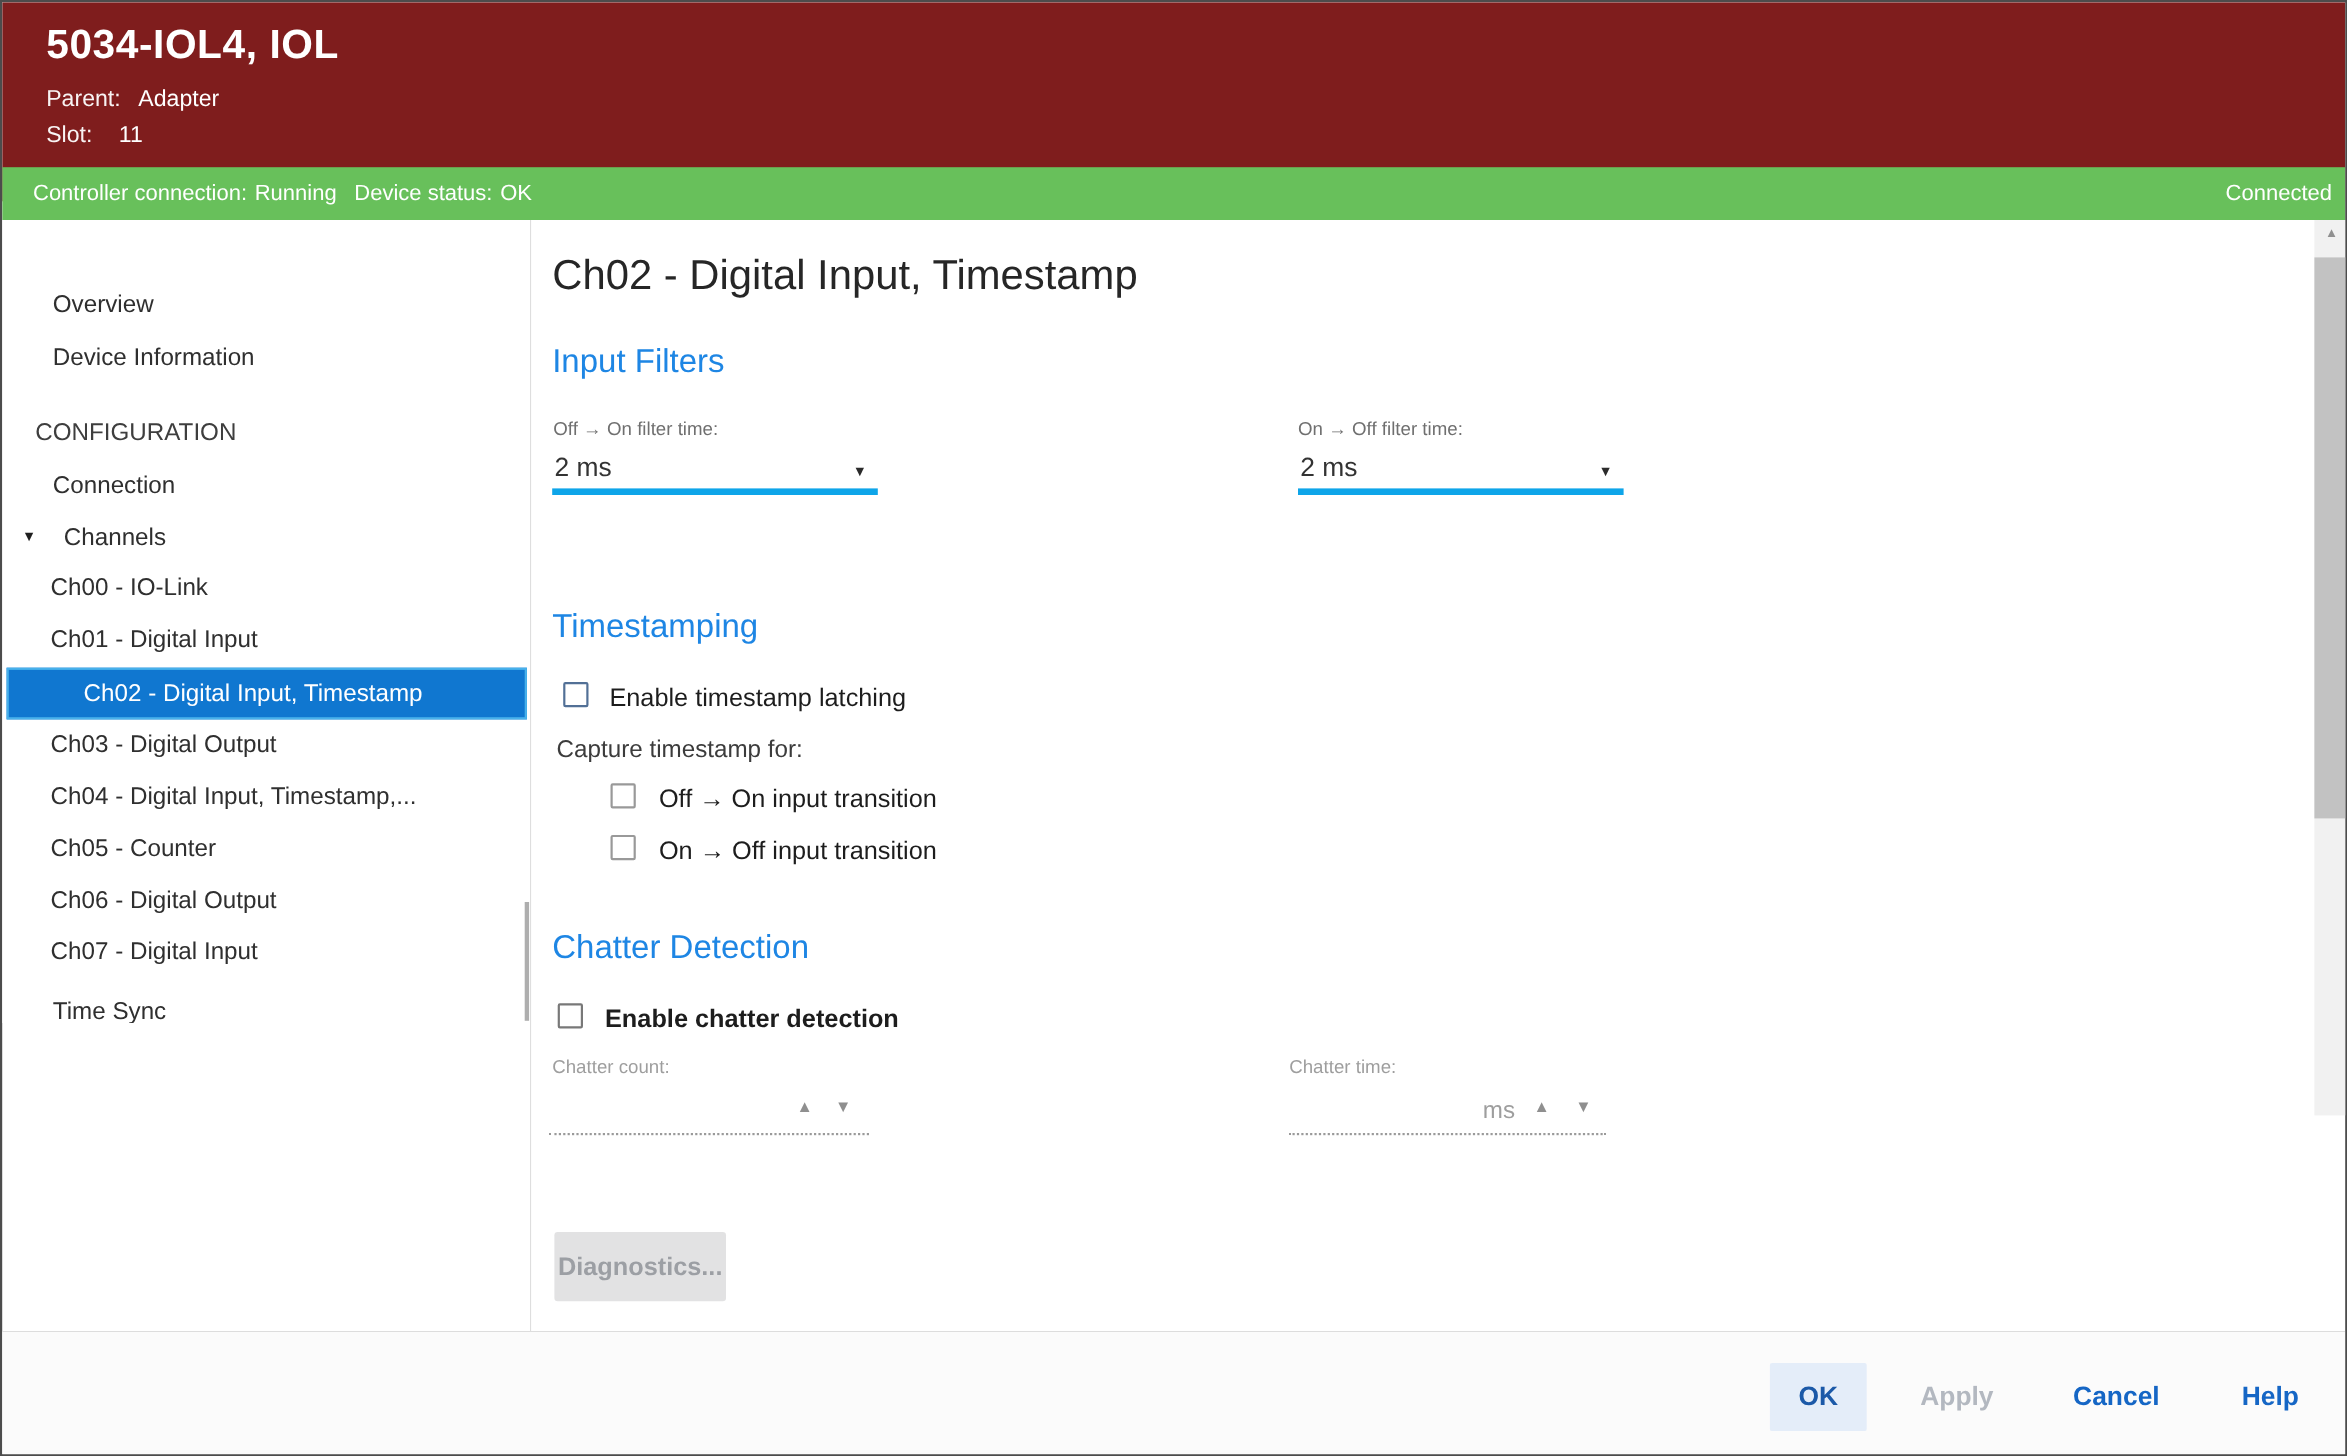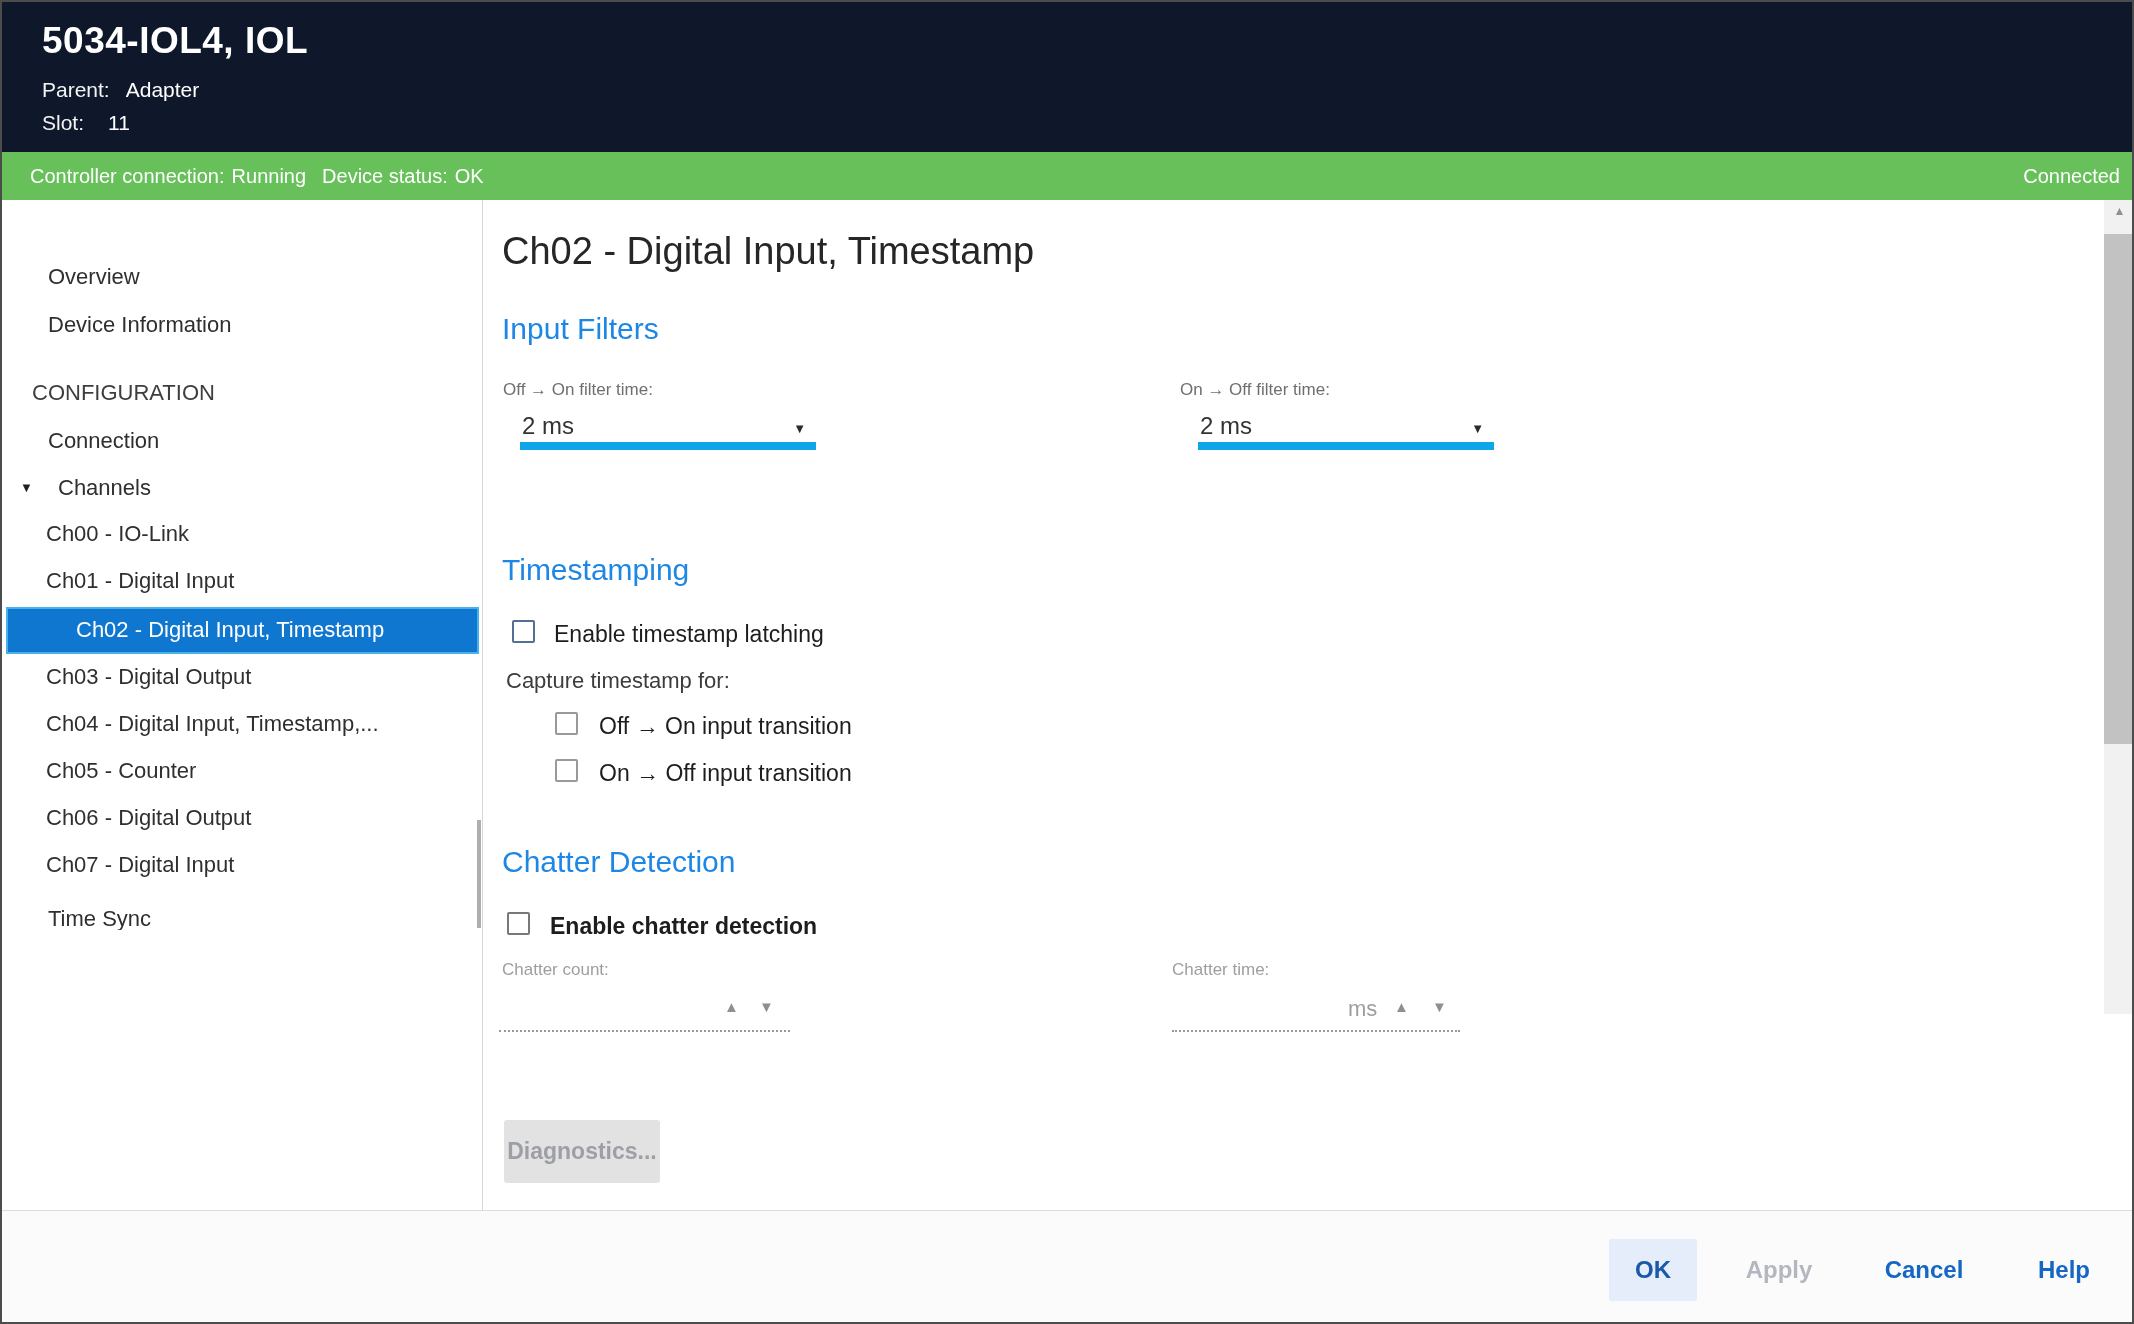--- a/index.html
+++ b/index.html
@@ -5,21 +5,21 @@
   * { margin:0; padding:0; box-sizing:border-box; }
   body { background:#9a9a9a; font-family:"Liberation Sans", sans-serif; }
   #screen {
     position:relative; width:2134px; height:1324px;
     background:#ffffff; border:2px solid #4c4c4c; overflow:hidden;
     font-family:"Liberation Sans", sans-serif;
   }
   .abs { position:absolute; }
 
   
-  .header { left:0; top:0; width:100%; height:181px; background:#0f172a; color:#fff; }
+  .header { left:0; top:0; width:100%; height:181px; background:#7f1d1d; color:#fff; }
   .hdr-title { left:40px; top:18px; font-size:37px; font-weight:bold; letter-spacing:0.5px; }
   .hdr-line { left:40px; font-size:21px; }
   .hdr-line .lbl { opacity:0.95; }
   .hdr-line .val { margin-left:16px; }
 
   
   .statusbar { left:0; top:150px; width:100%; height:48px; background:#68c05b; color:#fff; font-size:20px; }
   .sb-left { left:28px; top:0; line-height:48px; }
   .sb-left span { margin-right:7px; }
   .sb-left .gap { margin-right:16px; }
@@ -40,21 +40,21 @@
   .chan-label { padding-left:56px; display:inline-block; }
   .side-divider { left:480px; top:198px; width:1px; height:1011px; background:#d6d6d6; }
   .side-thumb { left:475px; top:818px; width:4px; height:108px; background:#aeaeae; }
 
   
   .main { left:481px; top:198px; width:1621px; height:1011px; overflow:hidden; background:#fff; }
   .page-title { left:19px; top:30px; font-size:38px; color:#262626; }
   .sec-heading { font-size:30px; color:#1e86e4; }
   .field-label { font-size:17px; color:#6f6f6f; white-space:nowrap; }
   .field-label.disabled { color:#9e9e9e; }
-  .dd-box { height:40px; width:296px; border-bottom:8px solid #0ea5e9; cursor:pointer;margin-left:18px; }
+  .dd-box { height:40px; width:296px; border-bottom:6px solid #0ea5e9; cursor:pointer; }
   .dd-value { position:absolute; left:2px; top:2px; font-size:24px; color:#333333; }
   .dd-arrow { position:absolute; right:10px; top:11px; font-size:13px; color:#2b2b2b; }
   .cb { width:23px; height:23px; background:#fff; border:2px solid #999999; border-radius:2px; cursor:pointer; }
   .cb.focus { border-color:#527096; }
   .cb.dark { border-color:#787878; }
   .cb-label { font-size:23px; color:#1d1d1d; white-space:nowrap; cursor:pointer; }
   .plain-label { font-size:22px; color:#3c3c3c; white-space:nowrap; }
   .spin { font-size:15px; color:#8f8f8f; cursor:default; }
   .unit { font-size:22px; color:#9e9e9e; }
   .dotted { border-bottom:2px dotted #9a9a9a; height:2px; }

